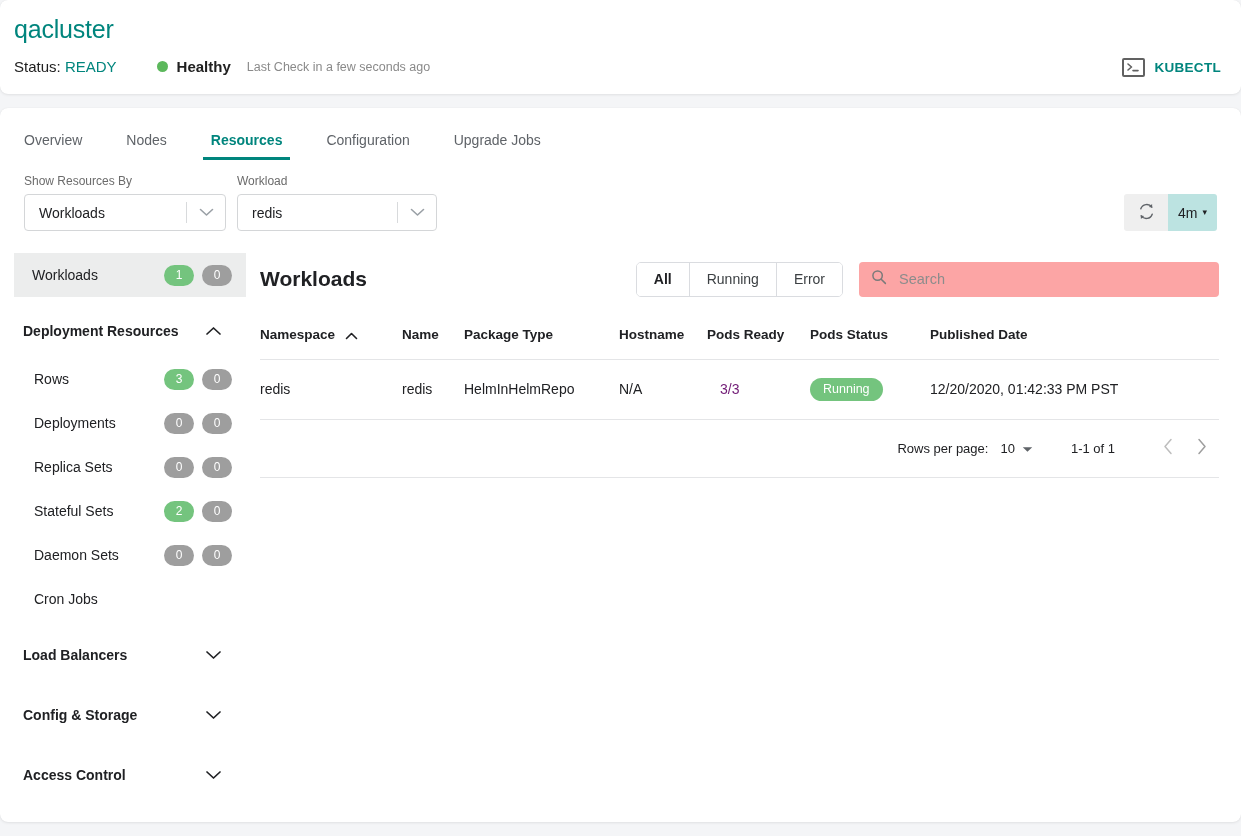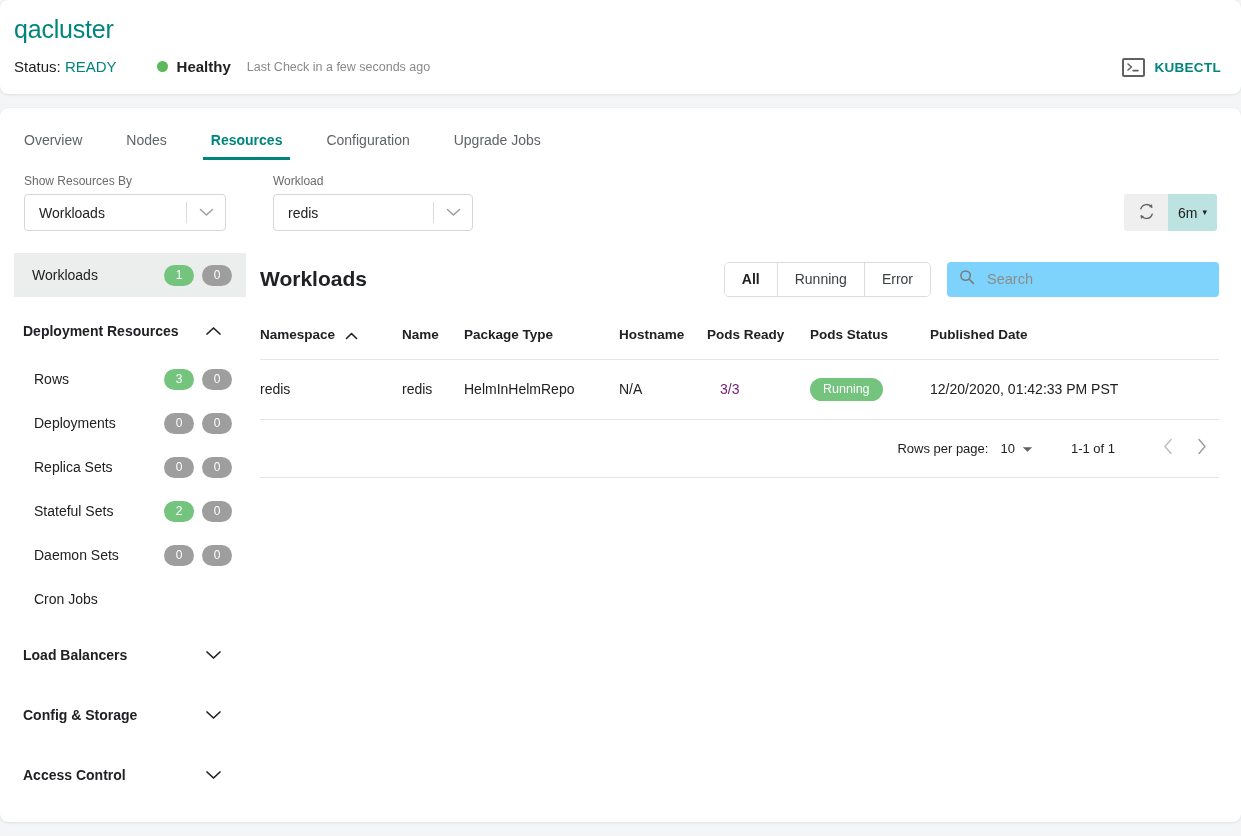--- a/index.html
+++ b/index.html
@@ -105,21 +105,20 @@
     position: absolute;
     left: -8px; right: -8px; bottom: 0;
     height: 3px; background: #00857d;
   }
 
   
   .filters {
     display: flex; align-items: flex-end;
     padding: 14px 24px 0 24px;
     position: relative;
-    gap: 36px;
   }
   .field { margin-right: 11px; }
   .field-label {
     font-size: 12px; color: #6b6b6b;
     margin-bottom: 6px; display: block;
   }
   .select {
     height: 37px;
     border: 1px solid #d4d6d8;
     border-radius: 4px;
@@ -235,22 +234,22 @@
     padding: 0 17px;
     display: flex; align-items: center; justify-content: center;
     font-size: 14px; color: #3c4043;
     background: #fff; border: none; cursor: pointer;
     border-right: 1px solid #dadce0;
     font-family: inherit;
   }
   .seg:last-child { border-right: none; }
   .seg.active { font-weight: bold; color: #202124; }
   .search-box {
-    width: 272px; height: 35px;
-    background: #7dd3fc;
+    width: 360px; height: 35px;
+    background: #fca5a5;
     border-radius: 4px;
     display: flex; align-items: center;
     padding: 0 12px;
   }
   .search-box svg { flex: 0 0 auto; }
   .search-input {
     border: none; background: transparent; outline: none;
     margin-left: 10px;
     font-size: 14.5px; color: #5f6368;
     font-family: inherit;
@@ -395,21 +394,21 @@
           <span>
             <svg width="19" height="19" viewBox="0 0 20 20" aria-hidden="true">
               <path d="M4 7.2 A6.6 6.6 0 0 1 15.6 5.4" fill="none" stroke="#5f6368" stroke-width="1.5" stroke-linecap="round"></path>
               <path d="M16 12.8 A6.6 6.6 0 0 1 4.4 14.6" fill="none" stroke="#5f6368" stroke-width="1.5" stroke-linecap="round"></path>
               <path d="M15.9 2.2 L16 5.8 L12.5 5.3 Z" fill="#5f6368"></path>
               <path d="M4.1 17.8 L4 14.2 L7.5 14.7 Z" fill="#5f6368"></path>
             </svg>
           </span>
         </button>
         <button class="interval-btn">
-          <span>6m</span>
+          <span>4m</span>
           <span class="caret">▾</span>
         </button>
       </div>
     </div>
 
     <div class="split">
 
       <div class="sidebar">
 
         <div class="side-selected">

